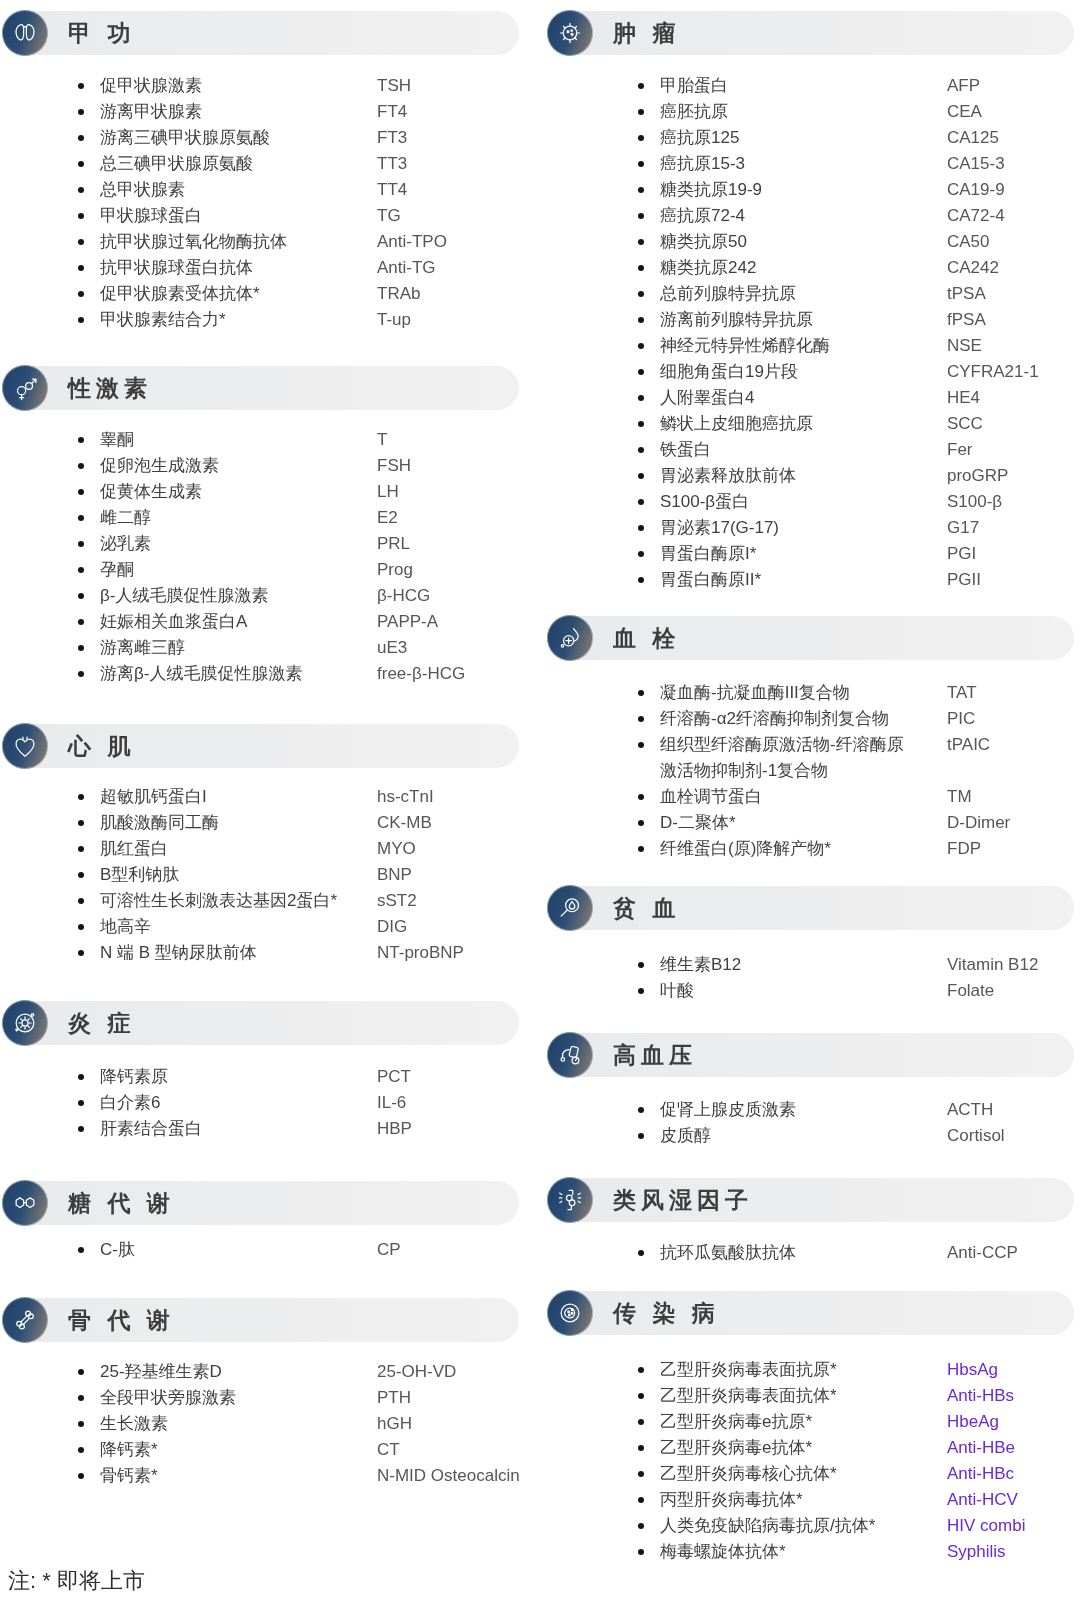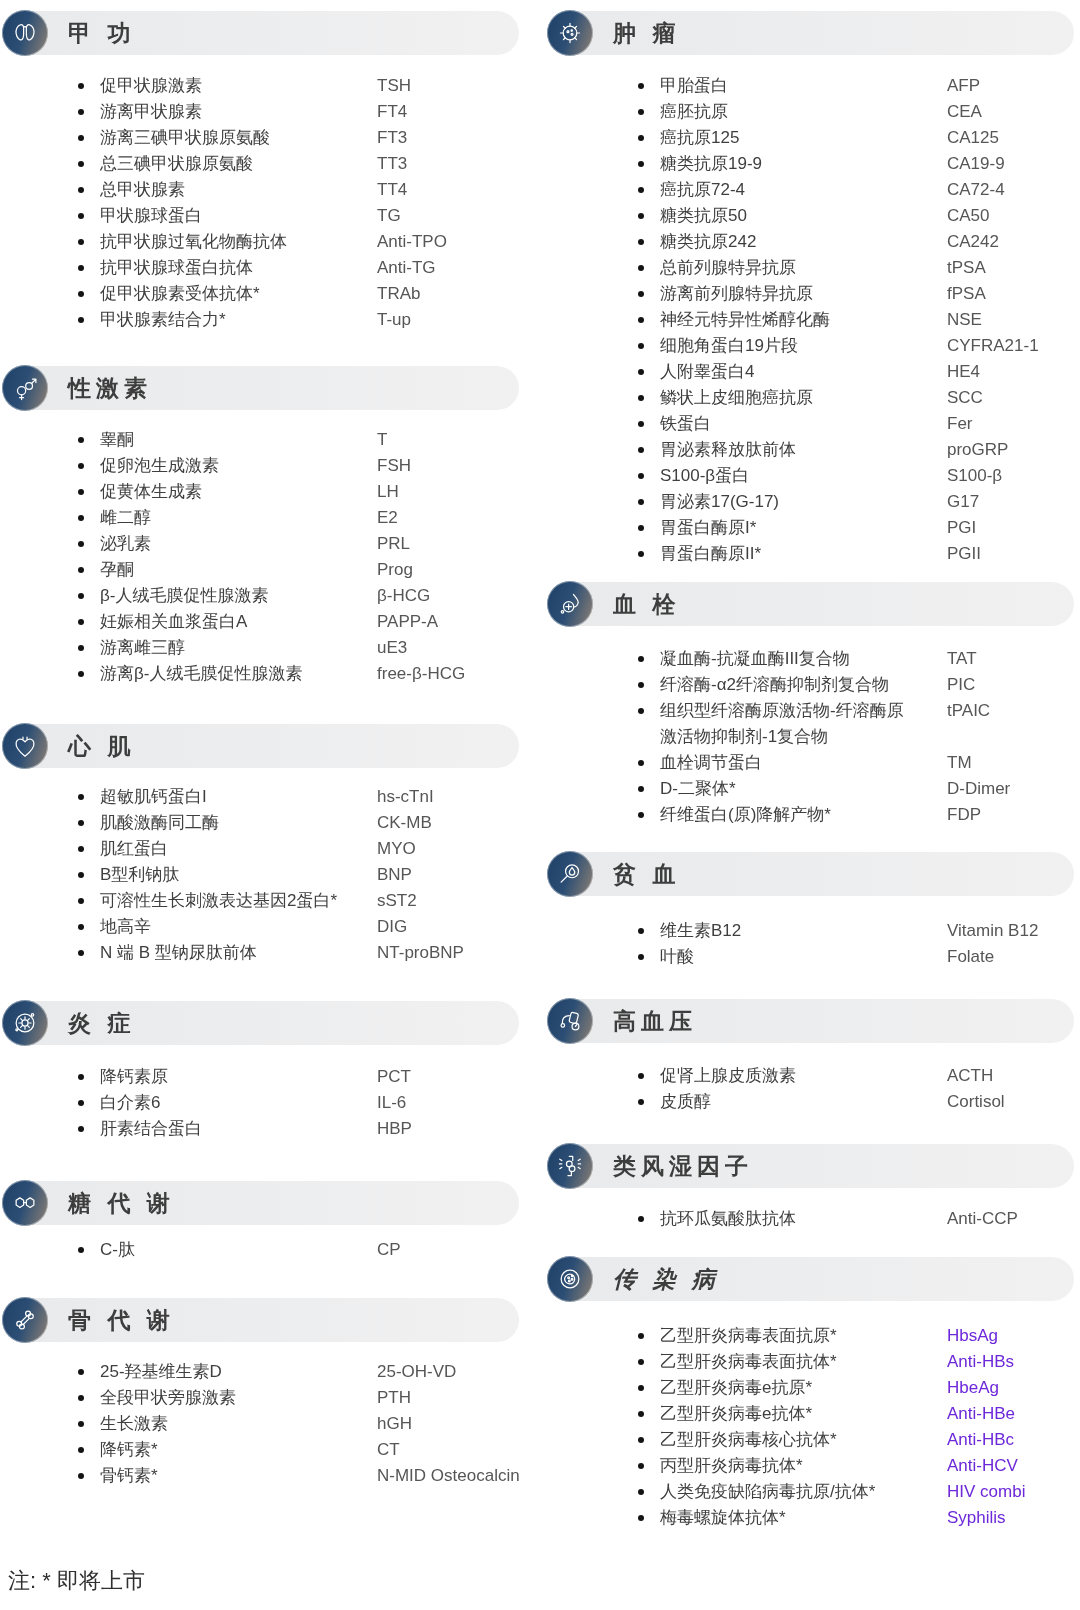--- a/index.html
+++ b/index.html
@@ -343,20 +343,25 @@
           <span class="name">癌胚抗原</span>
           <span class="abbr">CEA</span>
         </li>
         <li class="row">
           <span class="bullet"></span>
           <span class="name">癌抗原125</span>
           <span class="abbr">CA125</span>
         </li>
         <li class="row">
           <span class="bullet"></span>
+          <span class="name">癌抗原15-3</span>
+          <span class="abbr">CA15-3</span>
+        </li>
+        <li class="row">
+          <span class="bullet"></span>
           <span class="name">糖类抗原19-9</span>
           <span class="abbr">CA19-9</span>
         </li>
         <li class="row">
           <span class="bullet"></span>
           <span class="name">癌抗原72-4</span>
           <span class="abbr">CA72-4</span>
         </li>
         <li class="row">
           <span class="bullet"></span>
@@ -424,21 +429,21 @@
           <span class="abbr">PGI</span>
         </li>
         <li class="row">
           <span class="bullet"></span>
           <span class="name">胃蛋白酶原II*</span>
           <span class="abbr">PGII</span>
         </li>
       </ul>
     </section>
     <section>
-      <div class="hdr" style="margin-top: 14px;">
+      <div class="hdr" style="margin-top: 22px;">
         <div class="banner"></div>
         <span class="icon-circle">
           <svg width="30" height="30" viewBox="0 0 44 44" fill="none" stroke="#ffffff" stroke-width="1.8" stroke-linecap="round" stroke-linejoin="round">
             <path d="M27 8c4 5 7 8 7 11.5a7 7 0 0 1-7 7"></path>
             <circle cx="20" cy="26" r="7.5"></circle>
             <path d="M20 22v8M16 26h8"></path>
             <circle cx="11" cy="33.5" r="1.8"></circle>
           </svg>
         </span>
         <h2 class="title">血 栓</h2>
@@ -546,21 +551,21 @@
       </div>
       <ul class="items" style="margin-top: 17px;">
         <li class="row">
           <span class="bullet"></span>
           <span class="name">抗环瓜氨酸肽抗体</span>
           <span class="abbr">Anti-CCP</span>
         </li>
       </ul>
     </section>
     <section class="muted-abbr">
-      <div class="hdr" style="margin-top: 24px; font-style: italic;">
+      <div class="hdr" style="margin-top: 24px;">
         <div class="banner"></div>
         <span class="icon-circle">
           <svg width="30" height="30" viewBox="0 0 44 44" fill="none" stroke="#ffffff" stroke-width="1.8" stroke-linecap="round" stroke-linejoin="round">
             <circle cx="22" cy="22" r="13"></circle>
             <path d="M16.5 17c3-3 8-3 10.5 0s2.5 8-.5 10.5-8 2-10.5-1-2.5-6.5.5-9.5z"></path>
             <circle cx="20" cy="20" r="1.3"></circle>
             <circle cx="25" cy="22.5" r="1.3"></circle>
             <circle cx="21" cy="25" r="1.3"></circle>
             <circle cx="25" cy="17.5" r="1"></circle>
           </svg>

